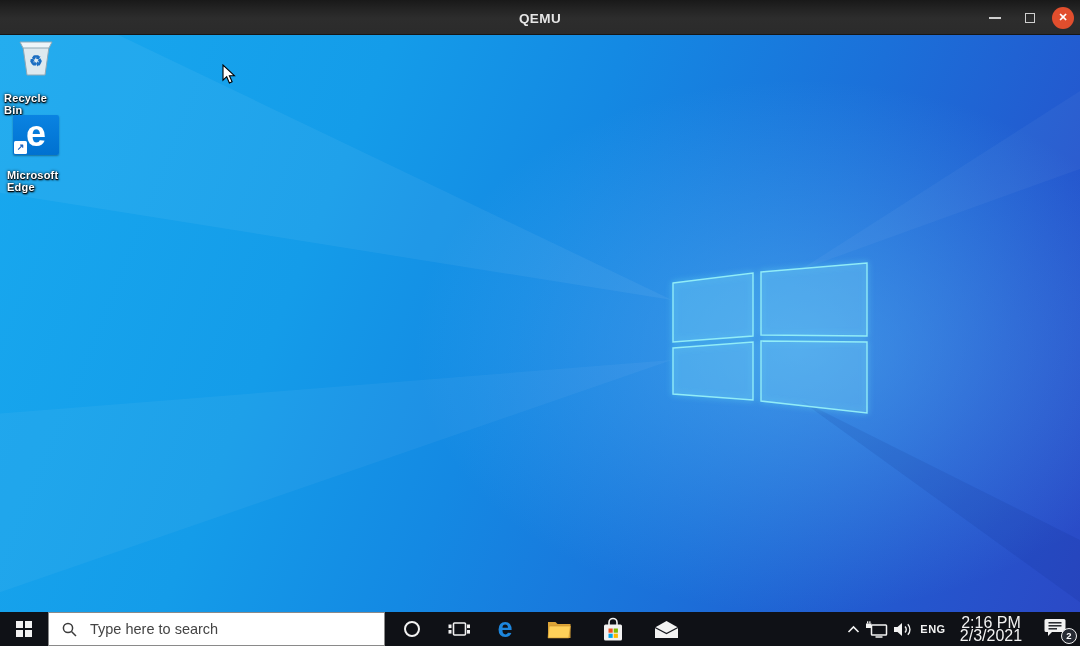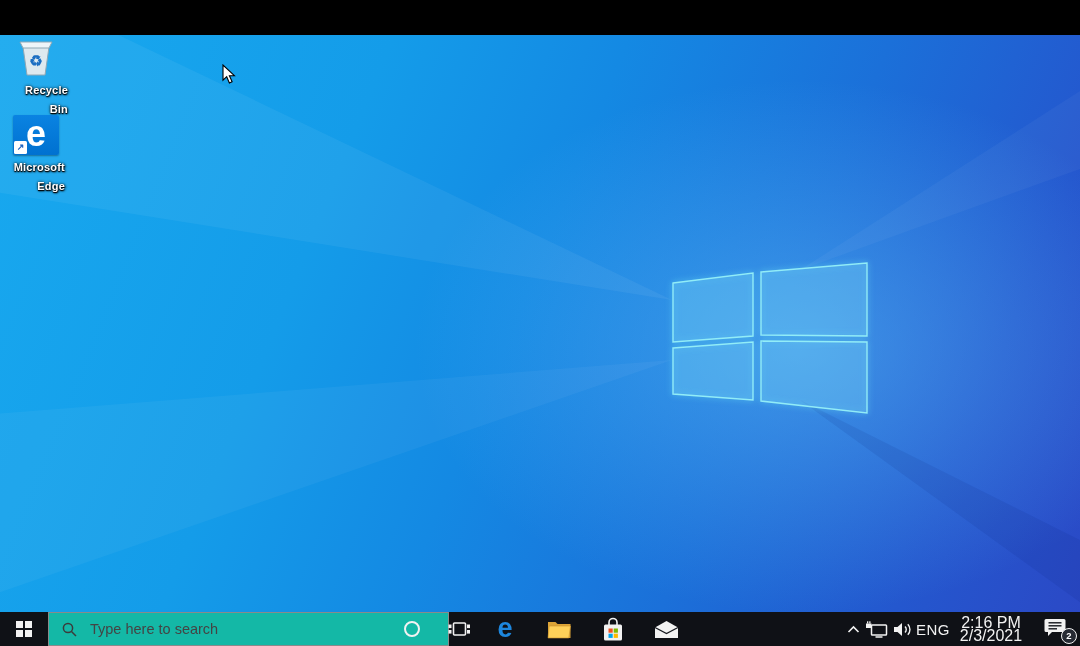--- a/index.html
+++ b/index.html
@@ -21,62 +21,76 @@
 
   
   .desktop{position:absolute;left:0;top:35px;width:1080px;height:577px;overflow:hidden;
     background:
       radial-gradient(ellipse 620px 430px at 74% 54%, rgba(96,190,248,.50), rgba(96,190,248,0) 62%),
       linear-gradient(112deg,#18a9ef 0%,#149ce9 30%,#1489e3 48%,#1b70d9 68%,#2457ce 86%,#2b49c6 100%);}
   .wall-svg{position:absolute;left:0;top:0;}
 
   
   .desk-icon{position:absolute;display:flex;flex-direction:column;align-items:center;cursor:default;}
-  .desk-icon .label{margin-top:3px;color:#fff;font-size:11px;font-weight:600;text-align:right;line-height:19px;
+  .desk-icon .label{margin-top:14px;color:#fff;font-size:11px;font-weight:600;text-align:left;line-height:12px;
     text-shadow:0 1px 1px #000,0 0 3px rgba(0,0,0,.95),1px 1px 2px rgba(0,0,0,.85);letter-spacing:.2px;}
   #icon-recycle{left:4px;top:3px;width:64px;}
   #icon-edge{left:7px;top:80px;width:58px;}
   .edge-tile{position:relative;width:46px;height:40px;border-radius:2px;background:linear-gradient(180deg,#0a83e2,#0071d0);
     display:flex;align-items:center;justify-content:center;box-shadow:0 1px 2px rgba(0,0,0,.35);}
   .edge-tile .e-glyph{color:#fff;font-size:36px;font-weight:bold;line-height:1;margin-top:-3px;}
   .shortcut-overlay{position:absolute;left:1px;bottom:1px;width:13px;height:13px;background:#fff;border-radius:1.5px;
     display:flex;align-items:center;justify-content:center;color:#1b62c0;font-size:9px;font-weight:bold;line-height:1;}
 
   
   .taskbar{position:absolute;left:0;top:612px;width:1080px;height:34px;background:#0f1116;}
   .start-btn{position:absolute;left:0;top:0;width:48px;height:34px;display:flex;align-items:center;justify-content:center;}
   .win-logo{display:grid;grid-template-columns:7.5px 7.5px;grid-template-rows:7.5px 7.5px;gap:1.5px;}
   .win-logo span{background:#f2f2f2;display:block;}
-  .search-box{position:absolute;left:48px;top:0;width:401px;height:34px;background:#14b8a6;
+  .search-box{position:absolute;left:48px;top:0;width:337px;height:34px;background:#ffffff;
     border:1px solid #8a8a8a;box-sizing:border-box;display:flex;align-items:center;}
   .search-box svg{margin-left:13px;flex:0 0 auto;}
   .search-box input{border:none;outline:none;background:transparent;flex:1;margin-left:11px;
     font-family:"Liberation Sans",sans-serif;font-size:14.5px;color:#3f3f3f;}
   .search-box input::placeholder{color:#444;opacity:1;}
   .tb-btn{position:absolute;top:0;width:44px;height:34px;display:flex;align-items:center;justify-content:center;}
   .cortana-ring{width:16px;height:16px;border:2.2px solid #f2f2f2;border-radius:50%;box-sizing:border-box;}
   .edge-tb{color:#1d86dd;font-size:27px;font-weight:bold;line-height:1;margin-top:-2px;}
 
   
   .tray-item{position:absolute;top:0;height:34px;display:flex;align-items:center;justify-content:center;}
-  .lang-label{color:#f2f2f2;font-size:15px;font-weight:400;letter-spacing:.5px;}
+  .lang-label{color:#f2f2f2;font-size:11px;font-weight:700;letter-spacing:.5px;}
   .clock{color:#f2f2f2;font-size:16px;line-height:13px;text-align:center;}
   .ac-wrap{position:relative;width:30px;height:24px;}
   .badge{position:absolute;right:-4px;bottom:-3px;width:14px;height:14px;border-radius:50%;
     background:#262a33;border:1.5px solid #f2f2f2;box-sizing:content-box;
     display:flex;align-items:center;justify-content:center;color:#fff;font-size:9.5px;font-weight:bold;line-height:1;}
 
   
   #cursor{position:absolute;left:222px;top:29px;z-index:50;pointer-events:none;}
 </style>
 </head>
 <body>
 
 <div id="stage">
 
+  <div class="titlebar">
+    <div class="title">QEMU</div>
+    <div class="win-controls">
+      <div class="ctrl-btn">
+          <div class="min-glyph"></div>
+        </div>
+      <div class="ctrl-btn">
+          <div class="max-glyph"></div>
+        </div>
+      <div class="close-circle">
+          <span>✕</span>
+        </div>
+    </div>
+  </div>
 
   <div class="desktop">
 
     <svg class="wall-svg" width="1080" height="577" viewBox="0 0 1080 577">
 
       <polygon points="672,265 -80,-95 -80,145" fill="rgba(255,255,255,0.055)"></polygon>
       <polygon points="672,325 -80,385 -80,585" fill="rgba(255,255,255,0.045)"></polygon>
       <polygon points="800,235 1160,5 1160,105" fill="rgba(255,255,255,0.04)"></polygon>
       <polygon points="800,365 1160,545 1160,625" fill="rgba(10,30,120,0.10)"></polygon>
 

